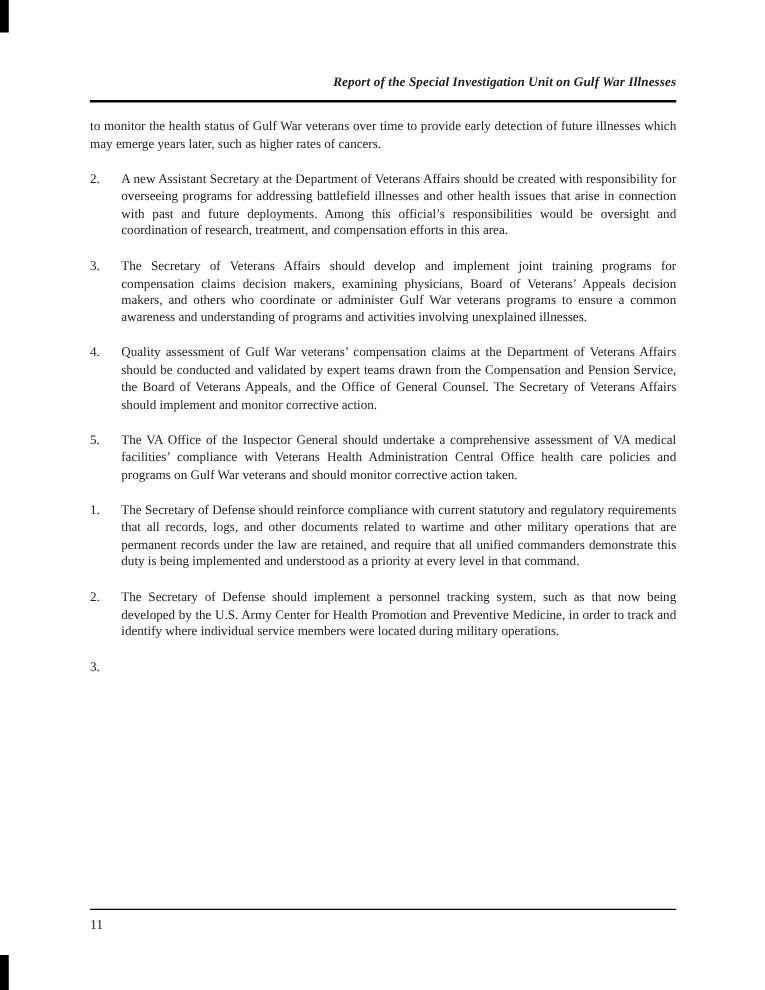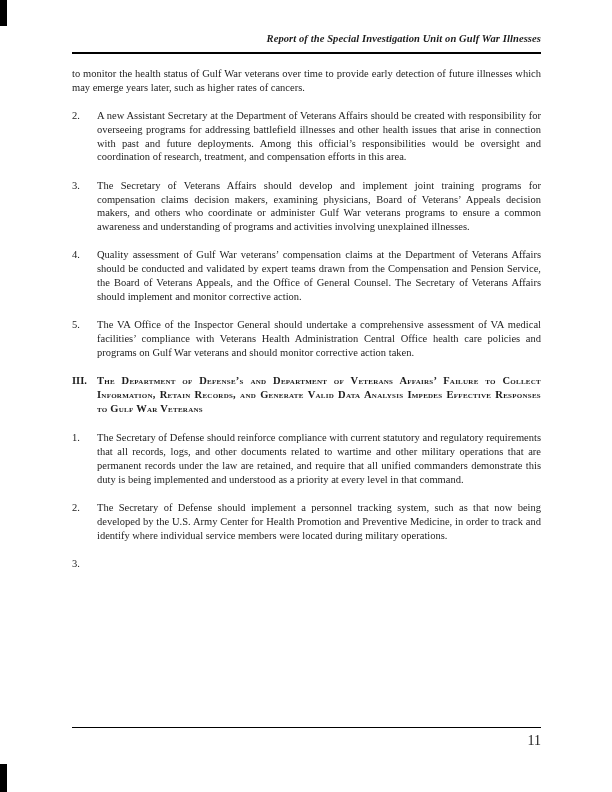--- a/index.html
+++ b/index.html
@@ -9,21 +9,21 @@
     font-family:"Liberation Serif", serif;
     color:#1c1c1c;
     position:relative;
     overflow:hidden;
     background:#ffffff;
   }
   .page {
     position:absolute; top:0; left:0;
     width:612px; height:792px;
     background:#ffffff;
-    padding:32px 71px 0 72px;
+    padding:60px 71px 0 72px;
   }
   
   .artifact { position:absolute; left:0; width:7px; background:#000; }
   .artifact.top { top:0; height:26px; }
   .artifact.bottom { top:764px; height:28px; }
 
   .running-head {
     text-align:right;
     font-style:italic;
     font-weight:bold;
@@ -48,21 +48,21 @@
     padding-left:25px;
     margin-top:2px;
     margin-bottom:16px;
     font-weight:bold;
   }
   .heading .num { position:absolute; left:0; top:0; }
   .heading .txt { font-variant:small-caps; letter-spacing:0.25px; }
 
   .footer { position:absolute; left:72px; right:71px; top:727px; }
   .foot-rule { border:none; border-top:1.5px solid #000; }
-  .page-num { text-align:right; font-size:14px; line-height:13px; margin-top:6px; }
+  .page-num { text-align:left; font-size:11px; line-height:13px; margin-top:6px; }
 </style>
 </head>
 <body>
 
 <div class="page">
 
   <div class="artifact top"></div>
   <div class="artifact bottom"></div>
 
   <div class="running-head">Report of the Special Investigation Unit on Gulf War Illnesses</div>
@@ -85,24 +85,20 @@
     <div class="item">
       <span class="num">4.</span>
       <span class="txt">Quality assessment of Gulf War veterans’ compensation claims at the Department of Veterans Affairs should be conducted and validated by expert teams drawn from the Compensation and Pension Service, the Board of Veterans Appeals, and the Office of General Counsel.  The Secretary of Veterans Affairs should implement and monitor corrective action.</span>
     </div>
 
     <div class="item">
       <span class="num">5.</span>
       <span class="txt">The VA Office of the Inspector General should undertake a comprehensive assessment of VA medical facilities’ compliance with Veterans Health Administration Central Office health care policies and programs on Gulf War veterans and should monitor corrective action taken.</span>
     </div>
 
-    <div class="heading">
-      <span class="num">III.</span>
-      <span class="txt">The Department of Defense’s and Department of Veterans Affairs’ Failure to Collect Information, Retain Records, and Generate Valid Data Analysis Impedes Effective Responses to Gulf War Veterans</span>
-    </div>
 
     <div class="item">
       <span class="num">1.</span>
       <span class="txt">The Secretary of Defense should reinforce compliance with current statutory and regulatory requirements that all records, logs, and other documents related to wartime and other military operations that are permanent records under the law are retained, and require that all unified commanders demonstrate this duty is being implemented and understood as a priority at every level in that command.</span>
     </div>
 
     <div class="item">
       <span class="num">2.</span>
       <span class="txt">The Secretary of Defense should implement a personnel tracking system, such as that now being developed by the U.S. Army Center for Health Promotion and Preventive Medicine, in order to track and identify where individual service members were located during military operations.</span>
     </div>

